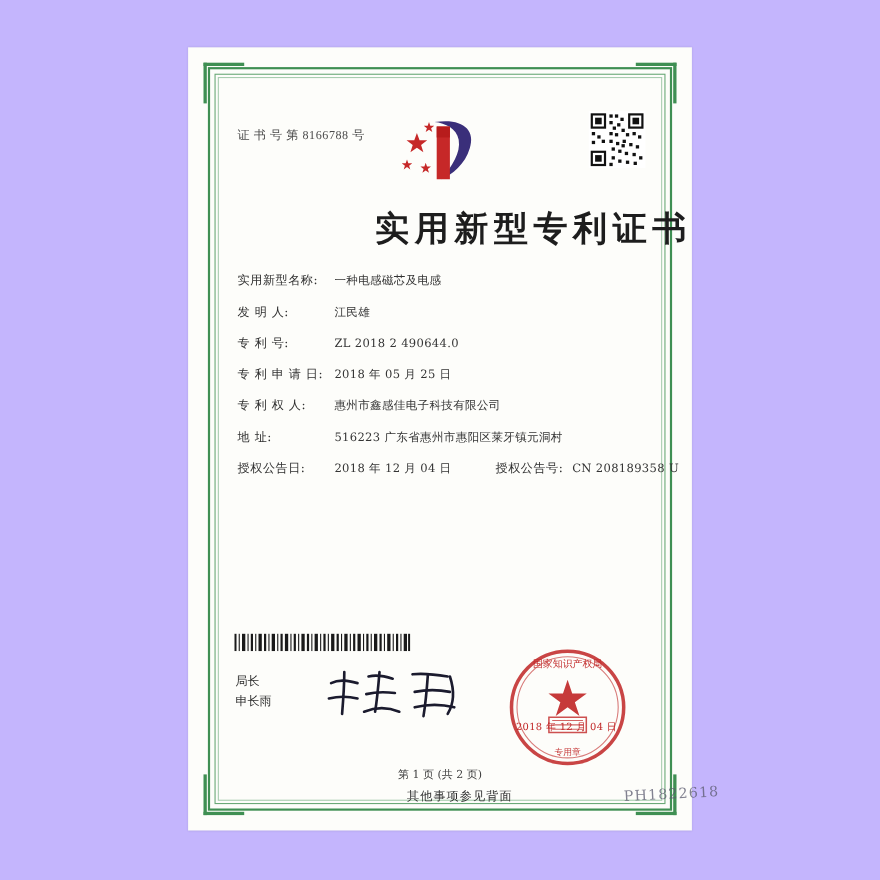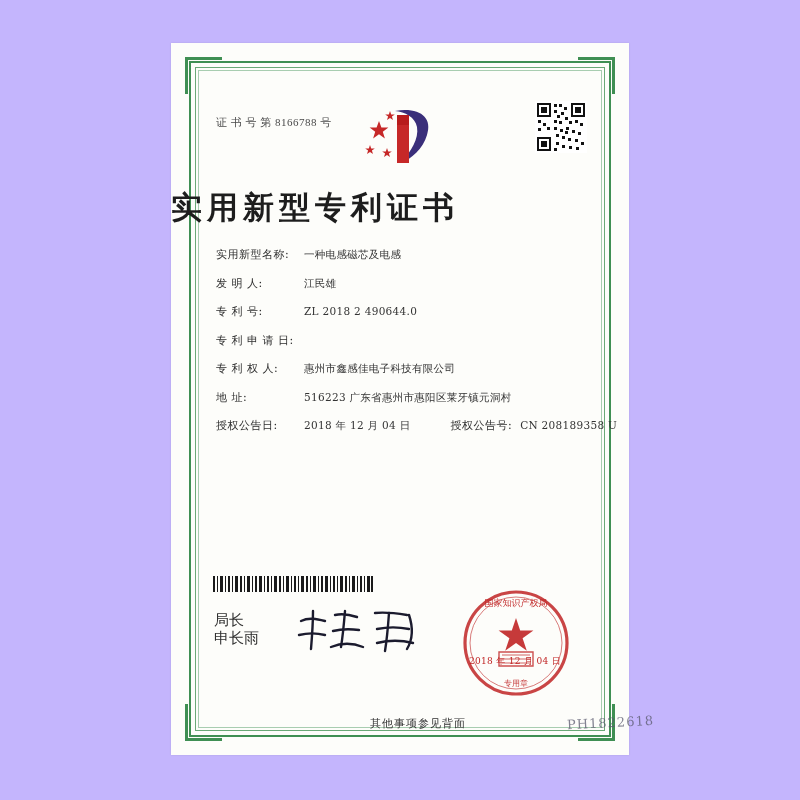--- a/index.html
+++ b/index.html
@@ -90,21 +90,21 @@
     top: 58px;
     width: 52px;
     height: 52px;
   }
   
   .main-title {
     position: absolute;
     left: 0;
     right: 0;
     top: 144px;
-    text-align: left;
+    text-align: right;
     font-size: 31px;
     font-weight: bold;
     letter-spacing: 5px;
     color: #1d1d1d;
     font-family: "DejaVu Serif", serif;
   }
   
   .fields {
     position: absolute;
     left: 45px;
@@ -169,21 +169,21 @@
     left: 42px;
     top: 533px;
     width: 160px;
     height: 16px;
   }
   
   .sig-labels {
     position: absolute;
     left: 43px;
     top: 568px;
-    font-size: 15px;
+    font-size: 11px;
     line-height: 18px;
     color: #2f2f2f;
     font-family: "DejaVu Serif", serif;
   }
   .signature {
     position: absolute;
     left: 120px;
     top: 560px;
     width: 140px;
     height: 56px;
@@ -331,20 +331,21 @@
       <div class="field-row">
         <div class="field-label">发    明    人:</div>
         <div class="field-value">江民雄</div>
       </div>
       <div class="field-row">
         <div class="field-label">专    利    号:</div>
         <div class="field-value">ZL 2018 2 490644.0</div>
       </div>
       <div class="field-row">
         <div class="field-label">专 利 申 请 日:</div>
+        <div class="field-value">2018 年 05 月 25 日</div>
       </div>
       <div class="field-row">
         <div class="field-label">专 利 权 人:</div>
         <div class="field-value">惠州市鑫感佳电子科技有限公司</div>
       </div>
       <div class="field-row">
         <div class="field-label">地        址:</div>
         <div class="field-value">516223 广东省惠州市惠阳区莱牙镇元洞村</div>
       </div>
       <div class="field-row inline">
@@ -437,17 +438,18 @@
           <polygon points="55,30 59.2,42.5 72.4,42.5 61.6,50.3 65.8,62.8 55,55 44.2,62.8 48.4,50.3 37.6,42.5 50.8,42.5"></polygon>
         </g>
         <path d="M38 64 L72 64 L72 78 L38 78 Z" fill="none" stroke="#c02525" stroke-width="1.4" opacity="0.8"></path>
         <path d="M41 67 L69 67 M41 71 L69 71 M41 75 L69 75" stroke="#c02525" stroke-width="1" opacity="0.7"></path>
         <text x="55" y="18" text-anchor="middle" font-family="DejaVu Serif, serif" font-size="9" fill="#c02525" opacity="0.95">国家知识产权局</text>
         <text x="55" y="98" text-anchor="middle" font-family="DejaVu Serif, serif" font-size="8" fill="#c02525" opacity="0.9">专用章</text>
       </svg>
     </div>
     <div class="seal-date">2018 年 12 月 04 日</div>
 
+    <div class="page-num">第 1 页 (共 2 页)</div>
   </div>
 
   <div class="footer-note">其他事项参见背面</div>
   <div class="handwrite-code">PH1822618</div>
 </div>
 
 </body></html>

